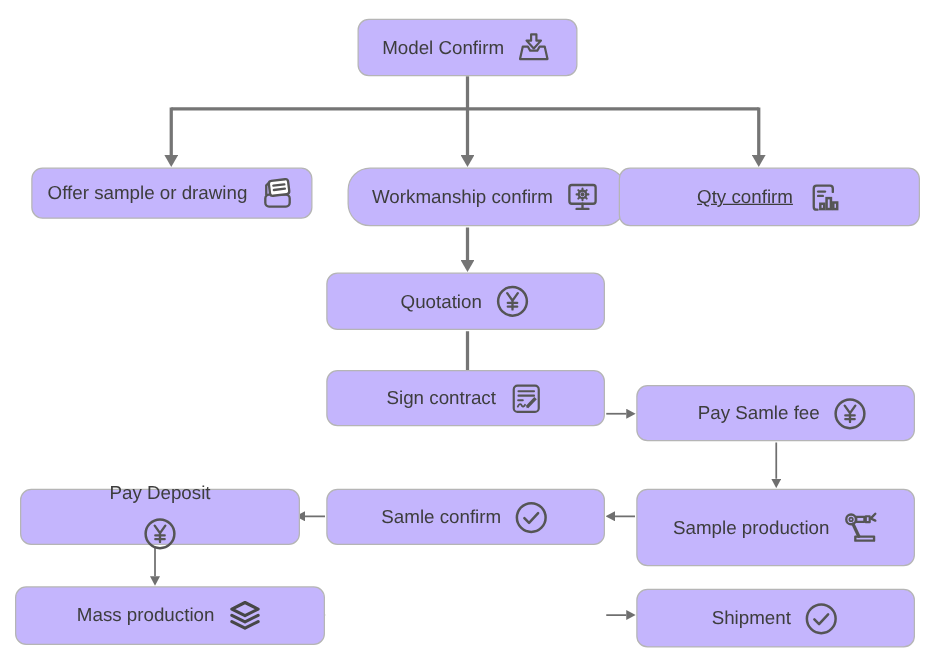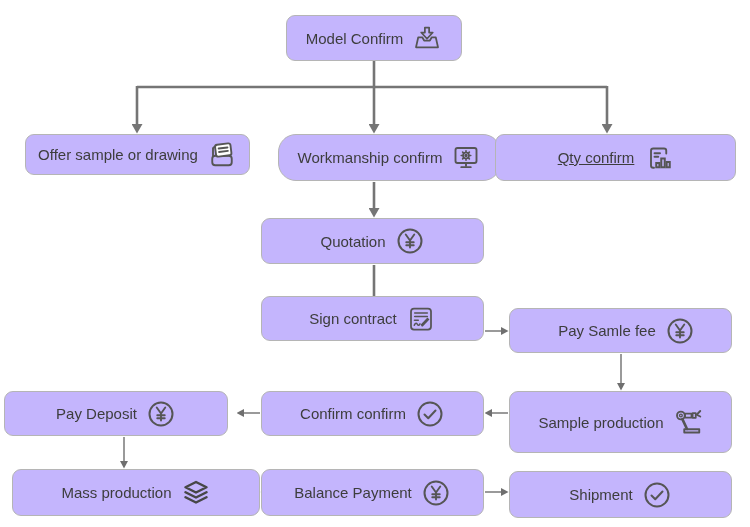--- a/index.html
+++ b/index.html
@@ -20,21 +20,21 @@
   .icon svg{width:100%;height:100%;display:block;}
   .icon-bold{color:#474747;}
   
   .n-model   {left:286px;top:15px; width:176px;height:46px;}
   .n-offer   {left:25px; top:134px;width:225px;height:41px;}
   .n-work    {left:278px;top:134px;width:223px;height:47px;border-radius:18px;}
   .n-qty     {left:495px;top:134px;width:241px;height:47px;text-decoration:underline;}
   .n-quote   {left:261px;top:218px;width:223px;height:46px;}
   .n-sign    {left:261px;top:296px;width:223px;height:45px;}
   .n-paysam  {left:509px;top:308px;width:223px;height:45px;padding-left:12px;}
-  .n-paydep  {left:4px; top:391px;width:224px;height:45px;}
+  .n-paydep  {left:16px; top:391px;width:224px;height:45px;flex-direction:column;}
   .n-samconf {left:261px;top:391px;width:223px;height:45px;}
   .n-samprod {left:509px;top:391px;width:223px;height:62px;}
   .n-mass    {left:12px; top:469px;width:248px;height:47px;}
   .n-balance {left:261px;top:469px;width:223px;height:47px;}
   .n-ship    {left:509px;top:471px;width:223px;height:47px;}
 </style>
 </head>
 <body>
 
 <div id="canvas">
@@ -164,21 +164,21 @@
     <span class="label">Pay Deposit</span>
     <span class="icon">
       <svg viewBox="0 0 24 24" fill="none" stroke="currentColor" stroke-width="1.6" stroke-linecap="round">
         <circle cx="12" cy="12" r="9.2"></circle>
         <path stroke-width="1.5" d="M8.6 6.8 L12 11.6 M15.4 6.8 L12 11.6 M12 11.6 V17.2 M9 13 H15 M9 15.4 H15"></path>
       </svg>
     </span>
   </div>
 
   <div class="node n-samconf">
-    <span class="label">Confirm confirm</span>
+    <span class="label">Samle confirm</span>
     <span class="icon">
       <svg viewBox="0 0 24 24" fill="none" stroke="currentColor" stroke-width="1.6" stroke-linecap="round" stroke-linejoin="round">
         <circle cx="12" cy="12" r="9.2"></circle>
         <path d="M7.6 12.4 L10.6 15.4 L16.4 9.2"></path>
       </svg>
     </span>
   </div>
 
   <div class="node n-samprod">
     <span class="label">Sample production</span>
@@ -199,29 +199,20 @@
     <span class="label">Mass production</span>
     <span class="icon icon-bold">
       <svg viewBox="0 0 24 24" fill="none" stroke="currentColor" stroke-width="2" stroke-linejoin="round" stroke-linecap="round">
         <path d="M12 3.2 L20.4 7.4 L12 11.6 L3.6 7.4 Z"></path>
         <path d="M3.6 11.4 L12 15.6 L20.4 11.4"></path>
         <path d="M3.6 15.4 L12 19.6 L20.4 15.4"></path>
       </svg>
     </span>
   </div>
 
-  <div class="node n-balance">
-    <span class="label">Balance Payment</span>
-    <span class="icon">
-      <svg viewBox="0 0 24 24" fill="none" stroke="currentColor" stroke-width="1.6" stroke-linecap="round">
-        <circle cx="12" cy="12" r="9.2"></circle>
-        <path stroke-width="1.5" d="M8.6 6.8 L12 11.6 M15.4 6.8 L12 11.6 M12 11.6 V17.2 M9 13 H15 M9 15.4 H15"></path>
-      </svg>
-    </span>
-  </div>
 
   <div class="node n-ship">
     <span class="label">Shipment</span>
     <span class="icon">
       <svg viewBox="0 0 24 24" fill="none" stroke="currentColor" stroke-width="1.6" stroke-linecap="round" stroke-linejoin="round">
         <circle cx="12" cy="12" r="9.2"></circle>
         <path d="M7.6 12.4 L10.6 15.4 L16.4 9.2"></path>
       </svg>
     </span>
   </div>

